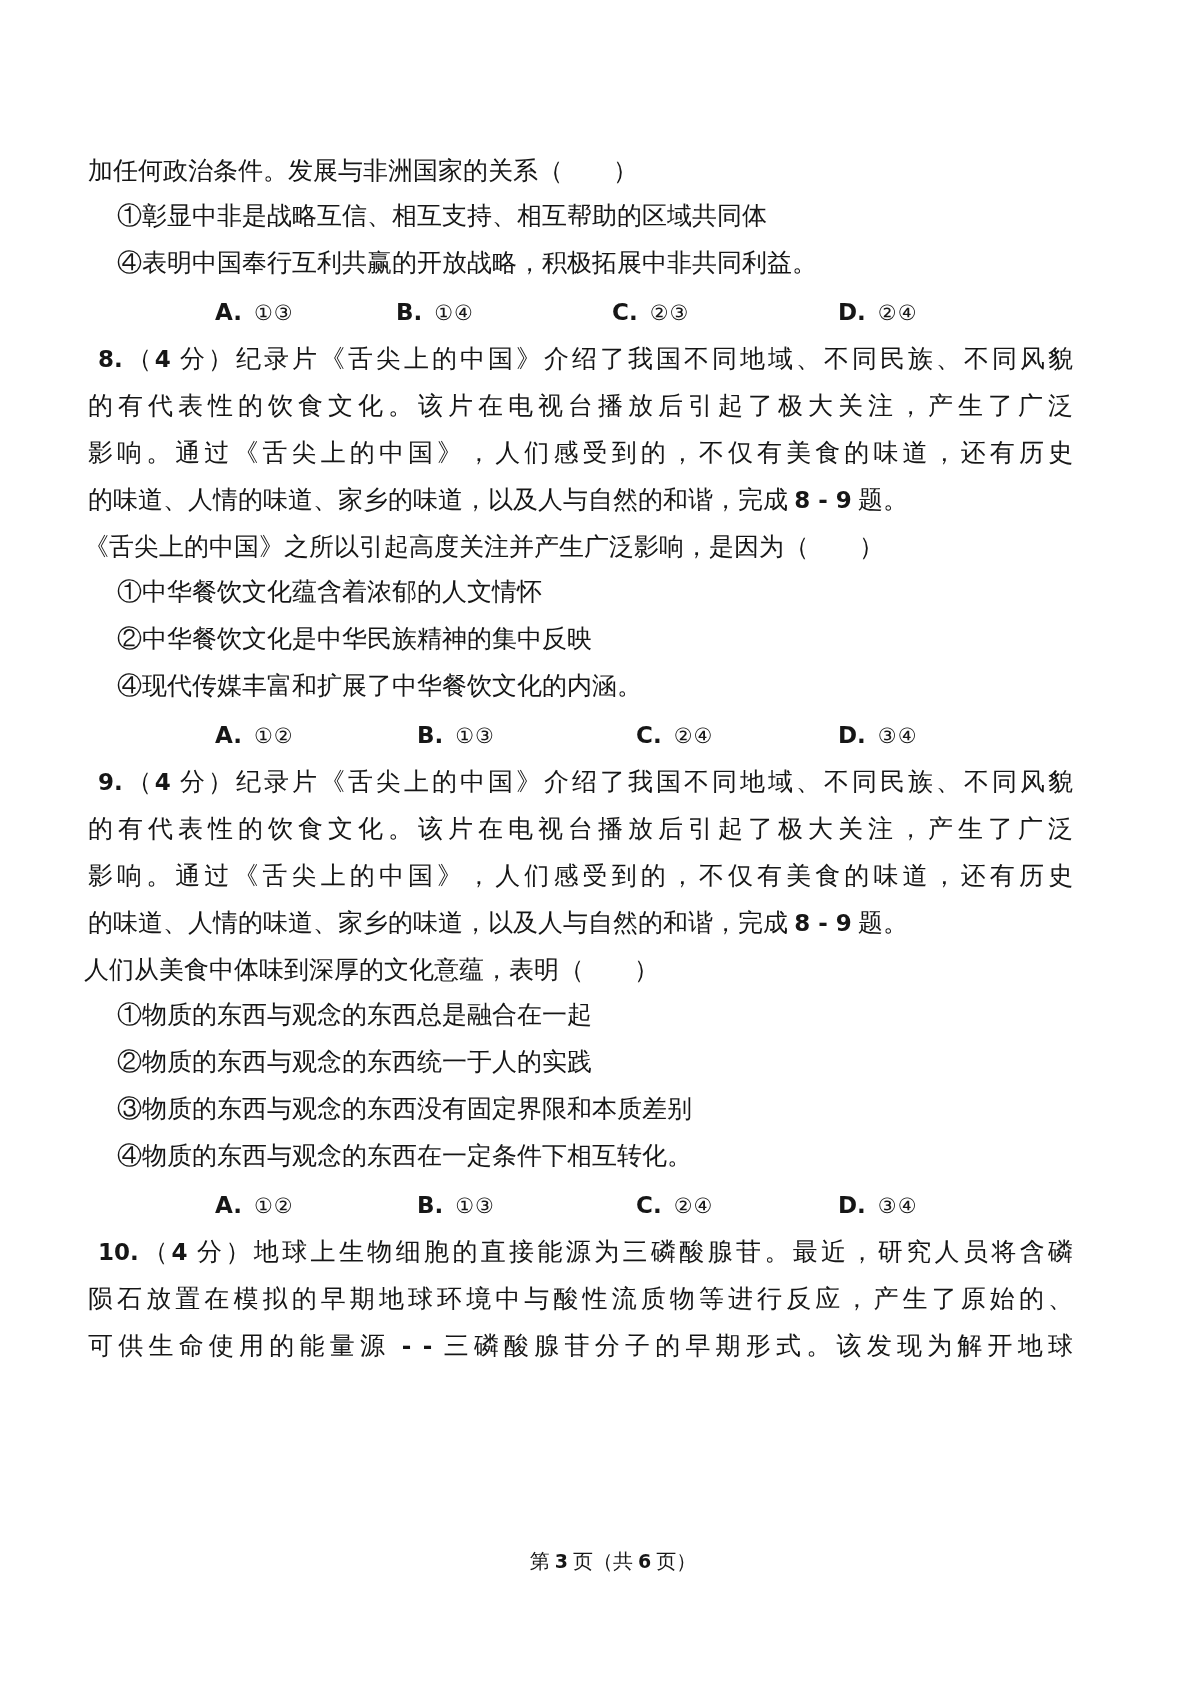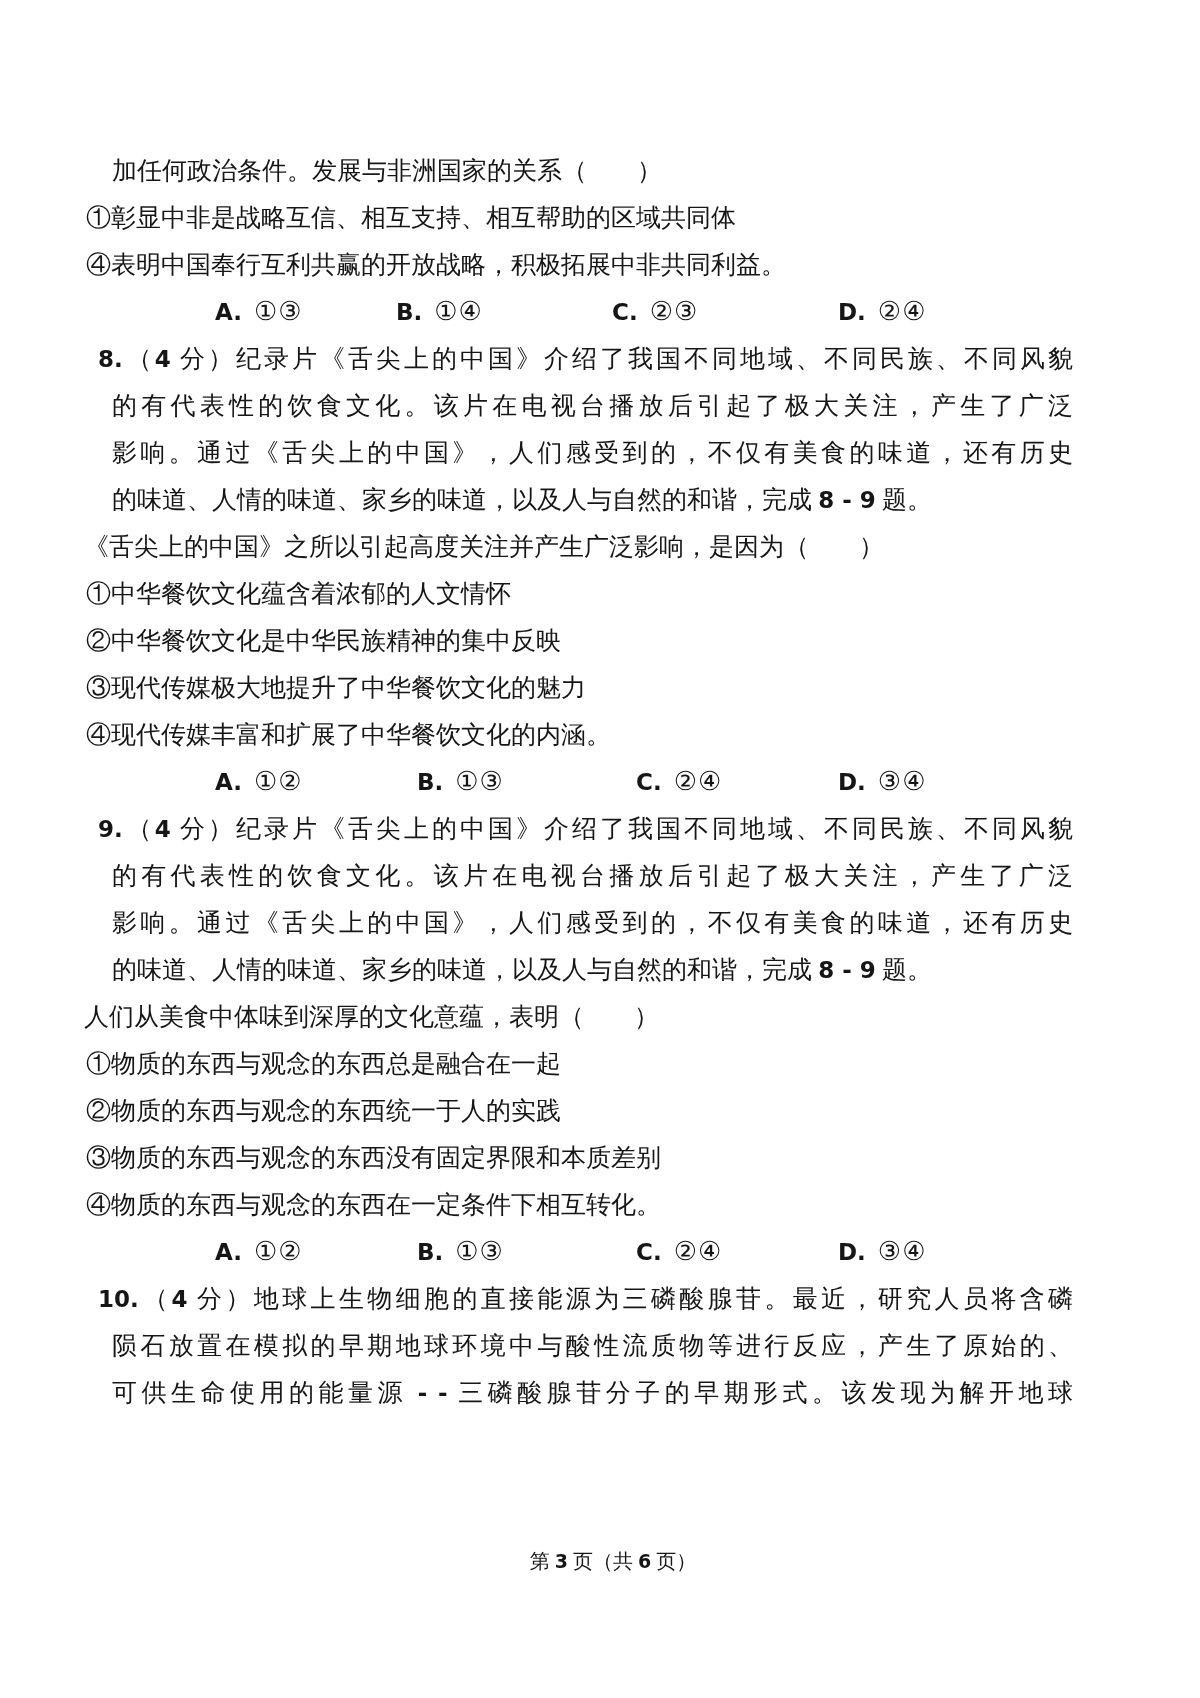--- a/index.html
+++ b/index.html
@@ -12,40 +12,40 @@
     font-family:"Liberation Serif","DejaVu Serif",serif;
     overflow:hidden;
   }
   .content{position:absolute;left:0;top:147px;right:0;}
   .line{
     height:47px;line-height:47px;
     font-size:25px;
     white-space:nowrap;
     overflow:hidden;
   }
-  .line.cont{padding-left:112px;}
-  .line.item{padding-left:86px;}
+  .line.cont{padding-left:88px;}
+  .line.item{padding-left:117px;font-family:Liberation Mono, monospace;}
   .line.stem{padding-left:84px;}
   .line.q{padding-left:98px;}
   .line.just{
     white-space:normal;
     text-align:justify;
     text-align-last:justify;
     padding-right:127px;
   }
   .lat{
     font-family:"DejaVu Sans","Liberation Sans",sans-serif;
     font-weight:700;
     font-size:23px;
   }
   .qnum{margin-right:1px;}
   .options{position:relative;}
   .opt{position:absolute;top:0;height:47px;line-height:47px;}
   .optlab{margin-right:12px;}
-  .optval{font-size:26px;letter-spacing:1px;}
+  .optval{font-size:21px;letter-spacing:1px;}
   .footer{
     position:absolute;left:0;right:0;top:1547px;
     text-align:center;
     font-size:20px;line-height:28px;margin-left:26px;
   }
   .footer .lat{font-size:19px;}
 </style>
 </head>
 <body>
 
@@ -60,21 +60,20 @@
         <span class="opt" style="left: 612px;"><span class="lat optlab">C.</span><span class="optval">②③</span></span>
         <span class="opt" style="left: 838px;"><span class="lat optlab">D.</span><span class="optval">②④</span></span>
       </div>
       <div class="line q just"><span class="lat qnum">8.</span><span>（<span class="lat">4</span> 分）纪录片《舌尖上的中国》介绍了我国不同地域、不同民族、不同风貌</span></div>
       <div class="line cont just">的有代表性的饮食文化。该片在电视台播放后引起了极大关注，产生了广泛</div>
       <div class="line cont just">影响。通过《舌尖上的中国》，人们感受到的，不仅有美食的味道，还有历史</div>
       <div class="line cont">的味道、人情的味道、家乡的味道，以及人与自然的和谐，完成 <span class="lat">8 - 9</span> 题。</div>
       <div class="line stem">《舌尖上的中国》之所以引起高度关注并产生广泛影响，是因为（　　）</div>
       <div class="line item">①中华餐饮文化蕴含着浓郁的人文情怀</div>
       <div class="line item">②中华餐饮文化是中华民族精神的集中反映</div>
-      <div class="line item">③现代传媒极大地提升了中华餐饮文化的魅力</div>
       <div class="line item">④现代传媒丰富和扩展了中华餐饮文化的内涵。</div>
       <div class="line options">
         <span class="opt" style="left: 215px;"><span class="lat optlab">A.</span><span class="optval">①②</span></span>
         <span class="opt" style="left: 417px;"><span class="lat optlab">B.</span><span class="optval">①③</span></span>
         <span class="opt" style="left: 636px;"><span class="lat optlab">C.</span><span class="optval">②④</span></span>
         <span class="opt" style="left: 838px;"><span class="lat optlab">D.</span><span class="optval">③④</span></span>
       </div>
       <div class="line q just"><span class="lat qnum">9.</span><span>（<span class="lat">4</span> 分）纪录片《舌尖上的中国》介绍了我国不同地域、不同民族、不同风貌</span></div>
       <div class="line cont just">的有代表性的饮食文化。该片在电视台播放后引起了极大关注，产生了广泛</div>
       <div class="line cont just">影响。通过《舌尖上的中国》，人们感受到的，不仅有美食的味道，还有历史</div>

